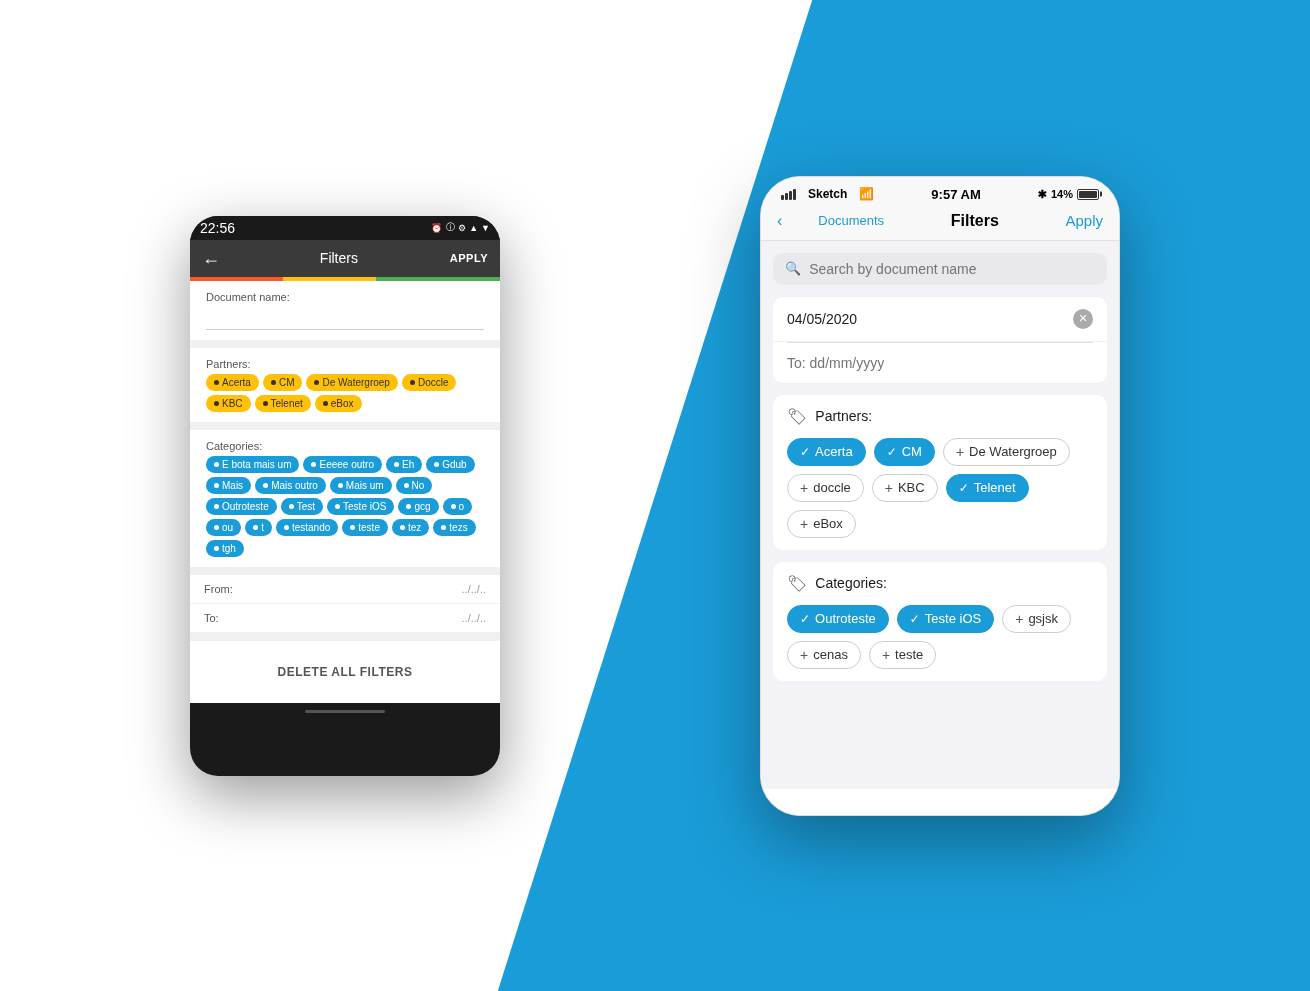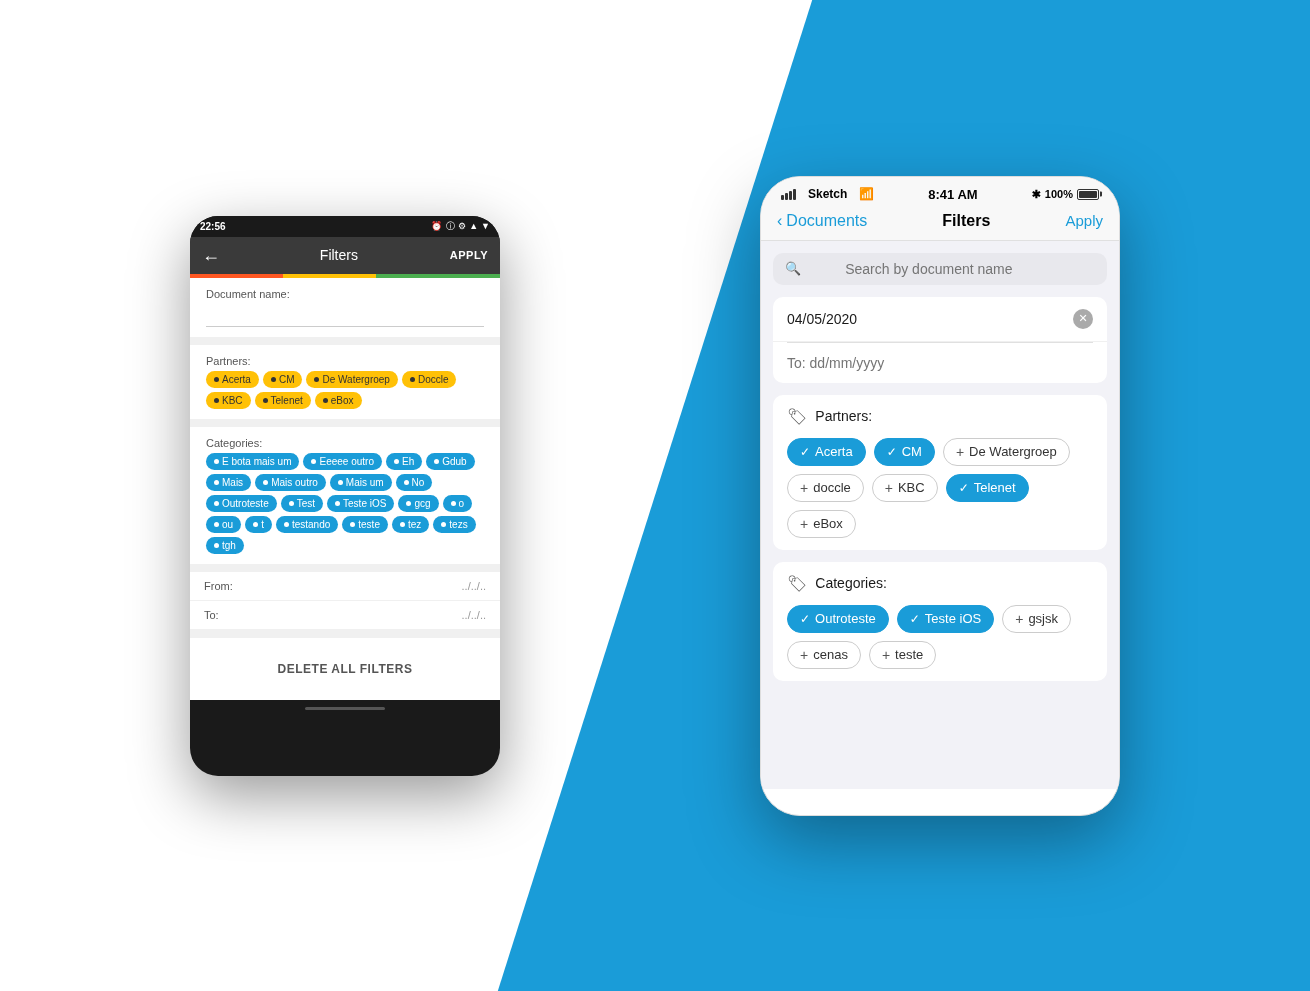--- a/index.html
+++ b/index.html
@@ -54,21 +54,21 @@
 
     .android-status-bar {
       background: #1a1a1a;
       color: white;
       font-size: 10px;
       padding: 4px 10px;
       display: flex;
       justify-content: space-between;
       align-items: center;
     }
-    .android-status-bar .time { font-weight: bold; font-size: 10px; }
+    .android-status-bar .time { font-weight: normal; font-size: 14px; }
     .android-status-icons { display: flex; gap: 3px; align-items: center; font-size: 9px; }
 
     .android-header {
       background: #3a3a3a;
       display: flex;
       align-items: center;
       padding: 8px 12px;
       color: white;
     }
     .android-back-btn {
@@ -261,21 +261,20 @@
       margin-bottom: 12px;
     }
     .ios-search-icon { color: #999; font-size: 13px; }
     .ios-search-input {
       border: none;
       background: transparent;
       font-size: 14px;
       color: #999;
       outline: none;
       flex: 1;
-      margin-left: 36px;
     }
 
     .ios-date-card {
       background: white;
       border-radius: 10px;
       margin-bottom: 12px;
       overflow: hidden;
     }
     .ios-date-row {
       display: flex;
@@ -455,34 +454,34 @@
       <div class="ios-status-left">
         <div class="ios-signal">
           <div class="ios-signal-bar" style="width:3px;height:5px;"></div>
           <div class="ios-signal-bar" style="width:3px;height:7px;"></div>
           <div class="ios-signal-bar" style="width:3px;height:9px;"></div>
           <div class="ios-signal-bar" style="width:3px;height:11px;"></div>
         </div>
         <span style="font-size:12px;">Sketch</span>
         <span style="font-size:12px;">📶</span>
       </div>
-      <div class="ios-status-center">8:41 AM</div>
+      <div class="ios-status-center">9:57 AM</div>
       <div class="ios-status-right">
         <span>✱</span>
-        <span style="font-size:11px;">100%</span>
+        <span style="font-size:11px;">14%</span>
         <div class="ios-battery">
           <div class="ios-battery-fill"></div>
         </div>
       </div>
     </div>
 
     <div class="ios-header">
       <div class="ios-back-btn">
         <span style="font-size:16px;">‹</span>
-        <span style="font-size:16px;">Documents</span>
+        <span style="font-size:13px;margin-left:32px;">Documents</span>
       </div>
       <span class="ios-header-title">Filters</span>
       <span class="ios-apply-btn">Apply</span>
     </div>
 
     <div class="ios-body">
 
       <div class="ios-search-container">
         <span class="ios-search-icon">🔍</span>
         <input class="ios-search-input" type="text" placeholder="Search by document name" style="">

